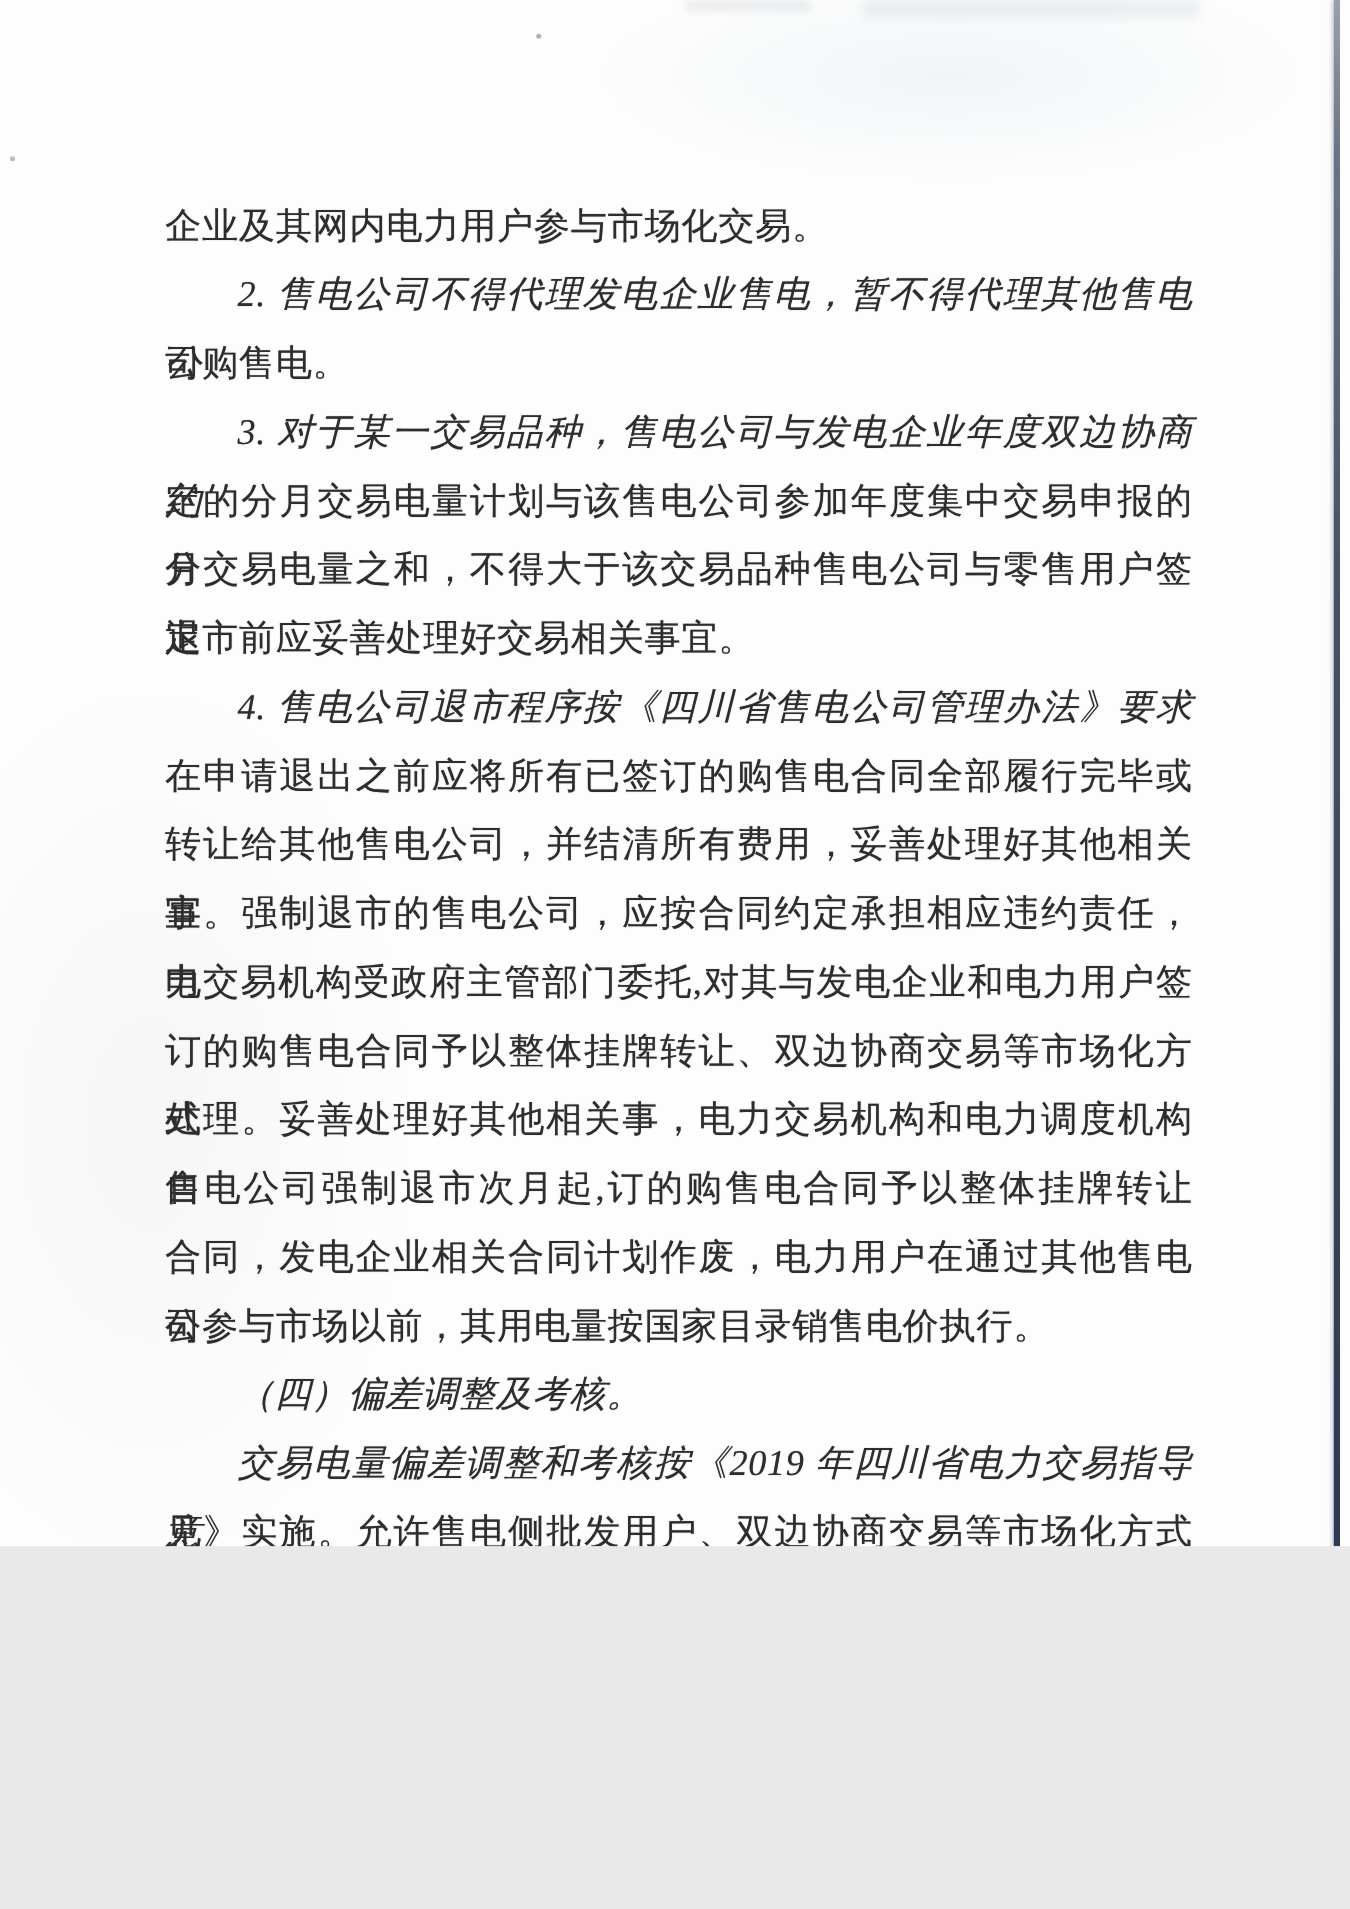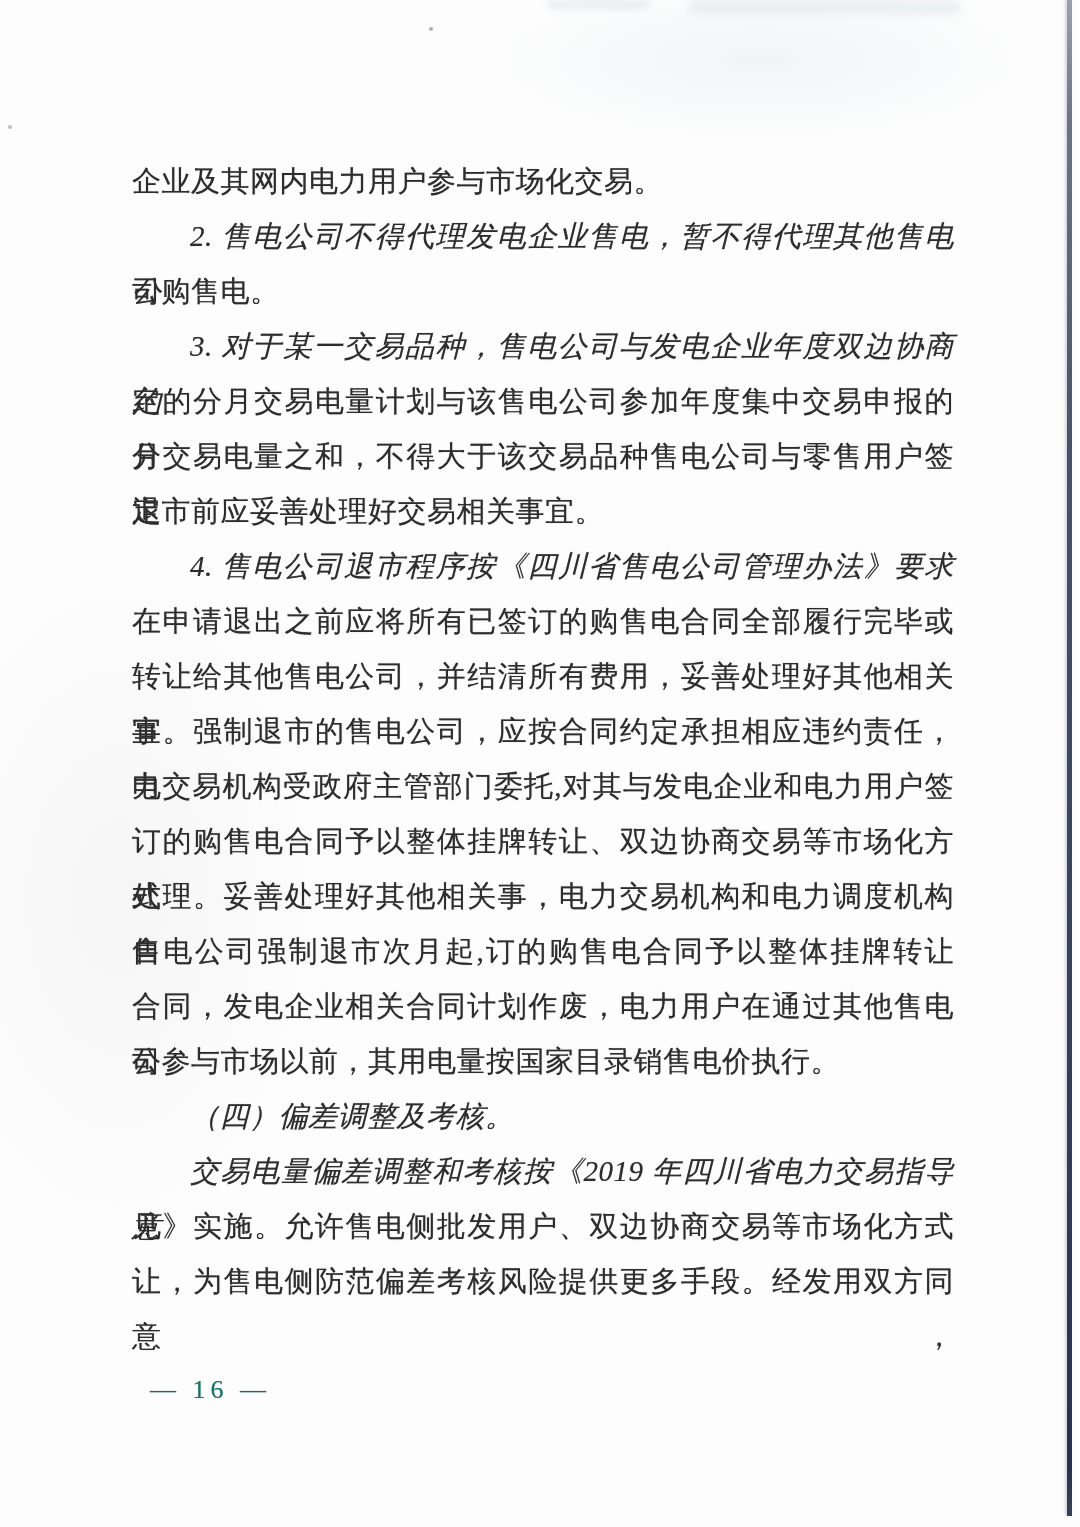--- a/index.html
+++ b/index.html
@@ -4,21 +4,21 @@
 <style>
   :root {
     --color-paper: #fdfdfd;
     --color-ink: #2d2d2d;
   }
   * { margin: 0; padding: 0; box-sizing: border-box; }
   html, body { background: #e9e9e9; }
   .page {
     position: relative;
     width: 1080px;
-    height: 1527px;
+    height: 1237px;
     background: var(--color-paper);
     overflow: hidden;
     font-family: "Liberation Serif", "DejaVu Serif", serif;
     color: var(--color-ink);
   }
   
   .page::before {
     content: "";
     position: absolute; inset: 0;
     background:

